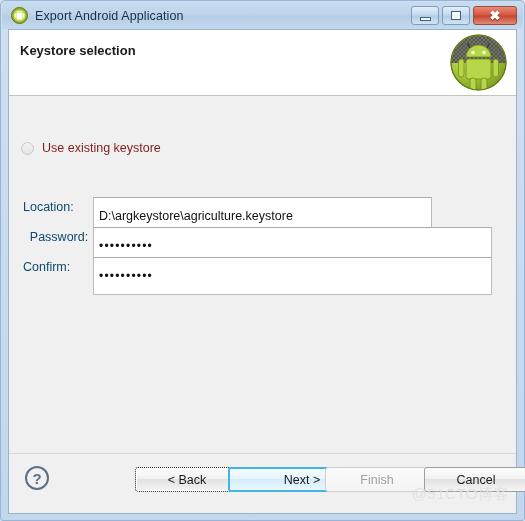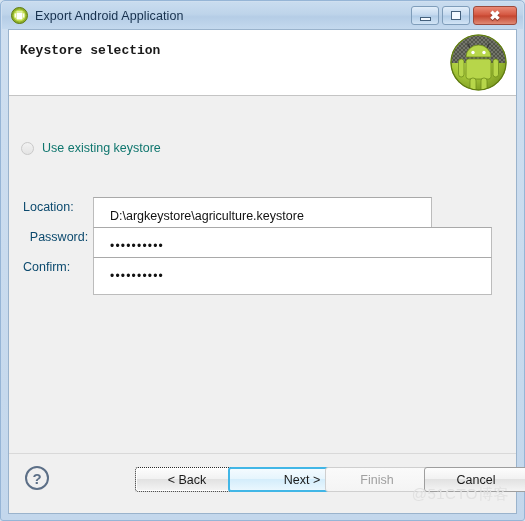--- a/index.html
+++ b/index.html
@@ -66,21 +66,20 @@
   }
   .glyph-min { width: 11px; height: 4px; border: 1px solid #44607c; background: #f4f9ff; margin-top:6px;}
   .glyph-max { width: 10px; height: 9px; border: 1.5px solid #44607c; background: #f4f9ff; }
   .glyph-close { color: #fff; font-size: 13px; font-weight: bold; line-height: 1; text-shadow: 0 1px 1px rgba(90,20,10,.8); }
 
   
   #header {
     position: absolute; left: 0; top: 0; right: 0; height: 66px;
     background: #ffffff;
     border-bottom: 1px solid #c4c4c4;
-    font-family: Liberation Mono, monospace;
   }
   #header-title {
     position: absolute; left: 11px; top: 13px;
     font-size: 13px; font-weight: bold; color: #1a1a1a;
   }
   #header-logo {
     position: absolute; right: 8px; top: 3px;
     width: 59px; height: 59px;
   }
 
@@ -109,40 +108,40 @@
     border: 1px solid #4a86b8;
     background: linear-gradient(180deg,#ffffff 0%,#e7f1f8 100%);
   }
   .radio.checked::after {
     content: ""; position: absolute;
     left: 3px; top: 3px; width: 5px; height: 5px;
     border-radius: 50%;
     background: #2b7fd4;
   }
   .radio.disabled { border-color: #c9c9c9; }
-  .radio-row.dim { color: #0f766e; }
+  .radio-row.dim { color: #7f1d1d; }
 
   .field-row { position: absolute; left: 12px; right: 12px; height: 24px; }
   #row-location { top: 100px; }
   #row-password { top: 130px; text-align: center; }
   #row-confirm  { top: 160px; }
 
   .field-label {
     position: absolute; left: 2px; top: 3px;
     font-size: 12.5px; color: #0c4a6e;
     width: 72px;
   }
   .field-input {
     position: absolute; left: 72px; top: 0;
     height: 38px;
     background: #ffffff;
     border: 1px solid #bcbcbc;
     border-top-color: #a9a9a9;
     font-size: 12.5px; color: #111;
-    padding: 0 16px;
+    padding: 0 5px;
     display: flex; align-items: center;
     font-family: "Liberation Sans", sans-serif;
     overflow: hidden; white-space: nowrap;
   }
   #input-location { right: 72px; }
   #input-password, #input-confirm { right: 12px; }
   .pw-dots { letter-spacing: 1.2px; font-size: 12px; color: #111; }
 
   #browse-button {
     position: absolute; right: 0; top: 0;

